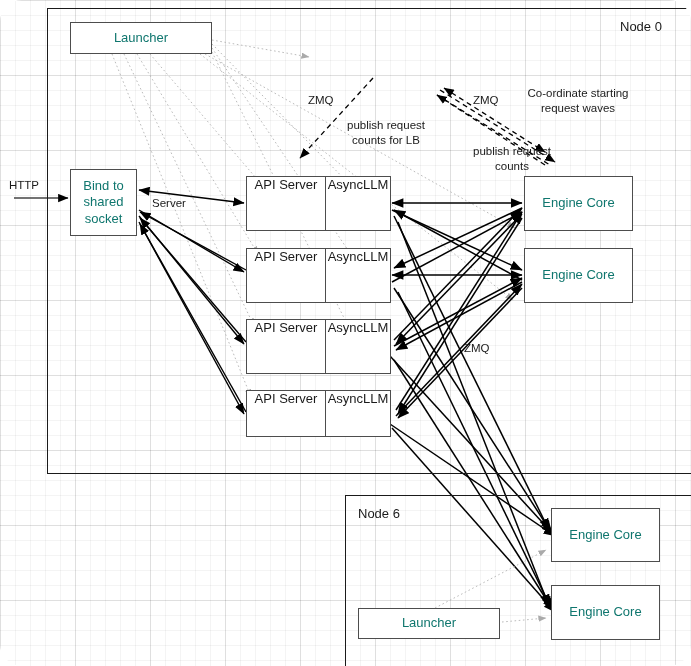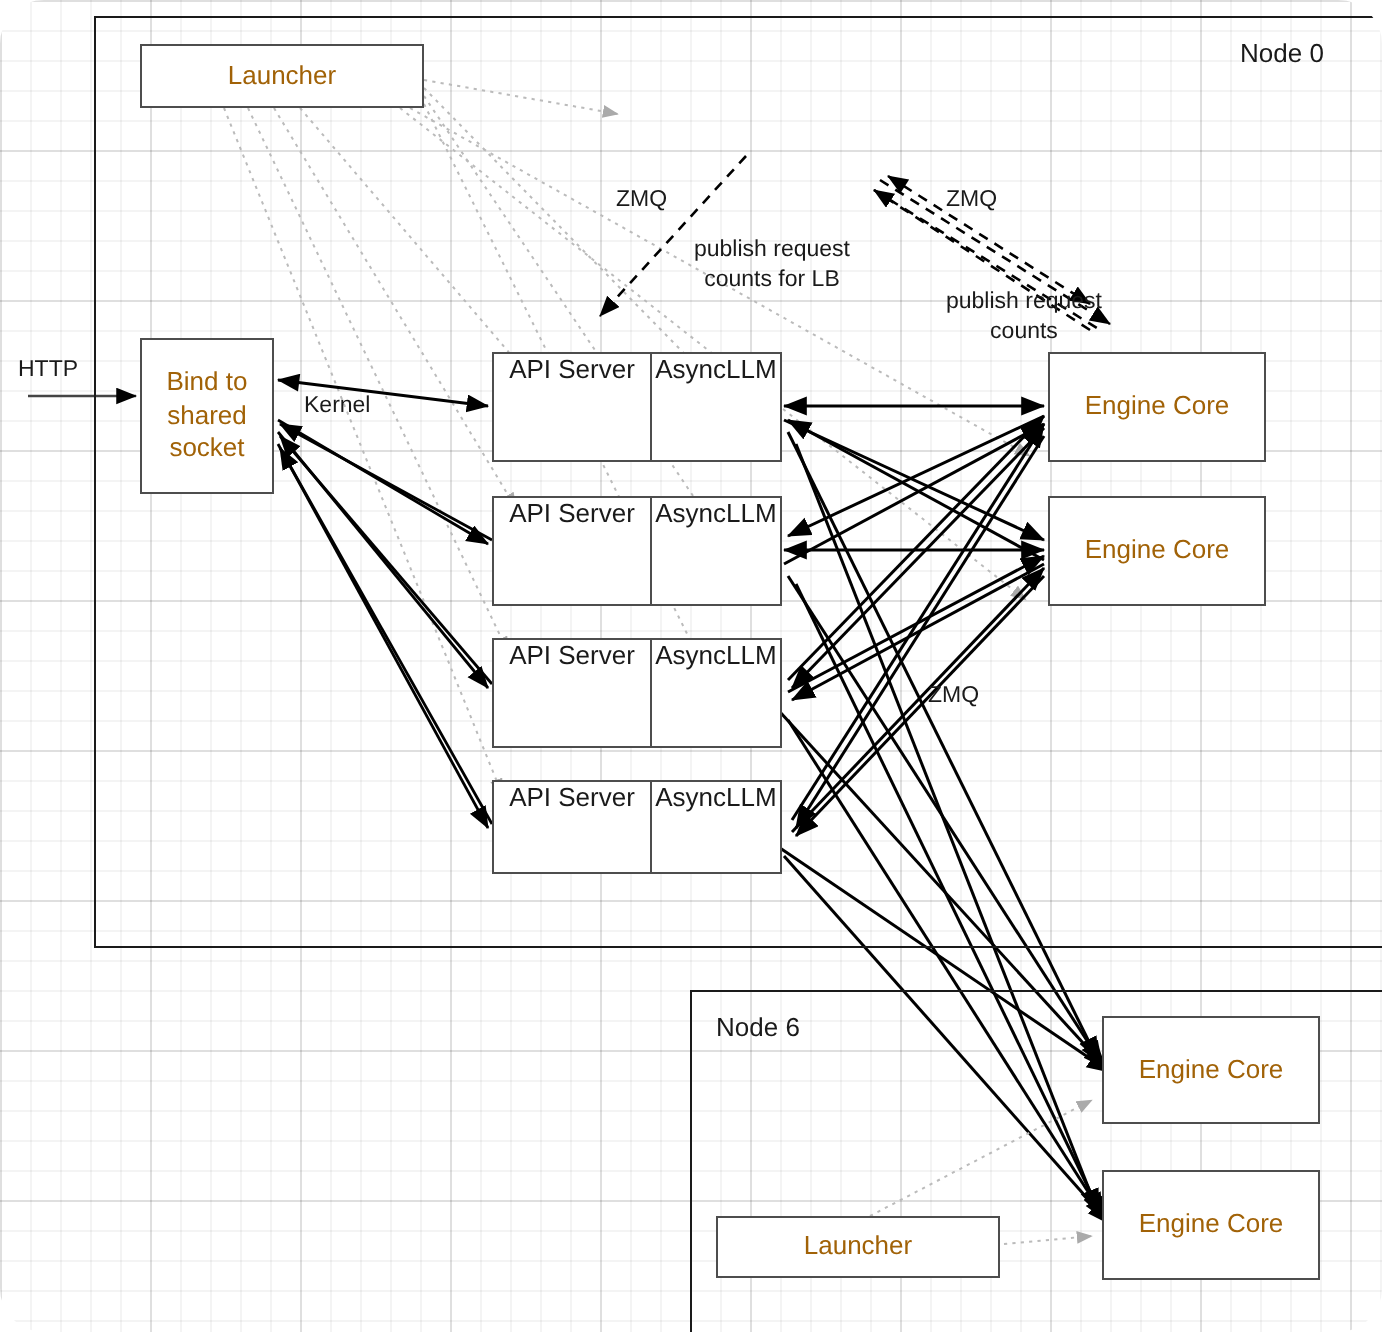--- a/index.html
+++ b/index.html
@@ -36,21 +36,21 @@
   }
   .box {
     position: absolute;
     box-sizing: border-box;
     border: 1.6px solid #4d4d4d;
     background: #ffffff;
     display: flex;
     align-items: center;
     justify-content: center;
     text-align: center;
-    color: #a16207;
+    color: #0f766e;
     font-size: 13px;
     line-height: 1.28;
     z-index: 3;
   }
   .container-box {
     position: absolute;
     box-sizing: border-box;
     border: 1.6px solid #1a1a1a;
     background: transparent;
     z-index: 1;
@@ -193,21 +193,21 @@
       <path d="M435,608 L546,550"></path>
       <path d="M502,622 L546,618"></path>
     </g>
   </svg>
 
   <div class="box" style="left:70px; top:22px; width:142px; height:32px;">
     <span>Launcher</span>
   </div>
 
 
-  <div class="box" style="left:70px; top:169px; width:67px; height:78px;">
+  <div class="box" style="left:70px; top:169px; width:67px; height:67px;">
     <span style="white-space:pre-line;">Bind to
 shared
 socket</span>
   </div>
 
   <div class="split-box" style="left:246px; top:176px; width:145px; height:55px;">
     <div class="split-cell left" style="width:79px;">
       <span>API Server</span>
     </div>
     <div class="split-cell" style="width:64px;">
@@ -254,28 +254,30 @@
   </div>
   <div class="box" style="left:551px; top:585px; width:109px; height:55px;">
     <span>Engine Core</span>
   </div>
   <div class="box" style="left:358px; top:608px; width:142px; height:31px;">
     <span>Launcher</span>
   </div>
 
   <div class="edge-label" style="left:9px; top:178px;text-align:right;">HTTP</div>
 
-  <div class="edge-label" style="left:152px; top:196px;">Kernel</div>
+  <div class="edge-label" style="left:152px; top:196px;">Server</div>
 
   <div class="edge-label" style="left:308px; top:93px;">ZMQ</div>
 
   <div class="edge-label" style="left:340px; top:118px; width:92px;">publish request
 counts for LB</div>
 
   <div class="edge-label" style="left:473px; top:93px;">ZMQ</div>
 
   <div class="edge-label" style="left:467px; top:144px; width:90px;">publish request
 counts</div>
 
+  <div class="edge-label" style="left:524px; top:86px; width:108px;">Co-ordinate starting
+request waves</div>
 
   <div class="edge-label" style="left:464px; top:341px;">ZMQ</div>
 
 </div>
 
 </body></html>

